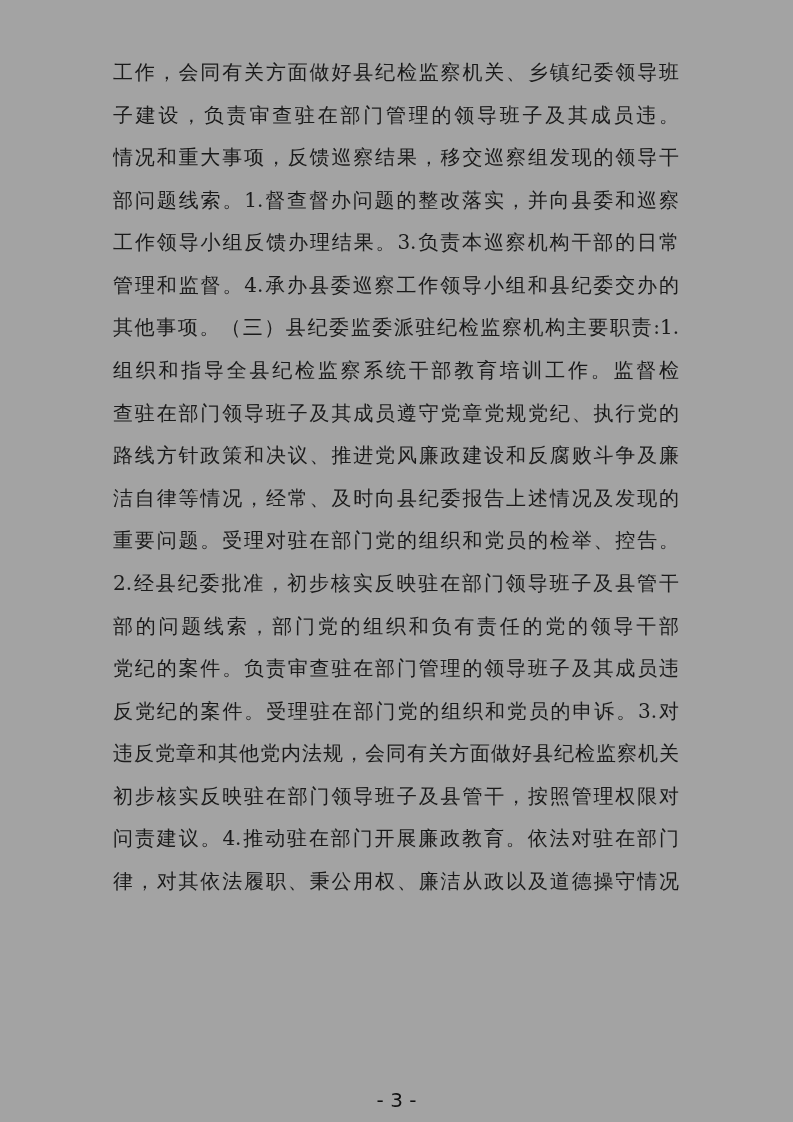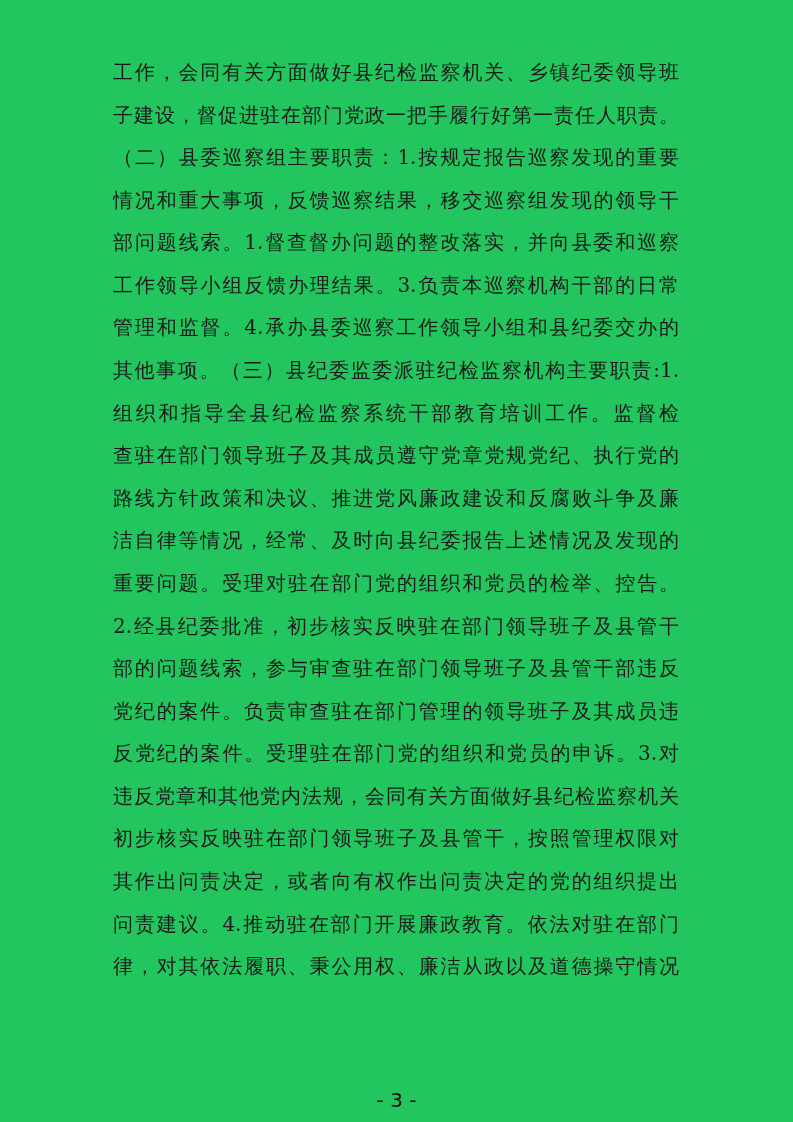--- a/index.html
+++ b/index.html
@@ -4,21 +4,21 @@
 <style>
   html, body {
     margin: 0;
     padding: 0;
     background: #ffffff;
   }
   .page {
     position: relative;
     width: 793px;
     height: 1122px;
-    background: #22c55e;
+    background: #a3a3a3;
     overflow: hidden;
     font-family: "DejaVu Serif", serif;
   }
   .text-block {
     position: absolute;
     left: 113px;
     top: 51px;
     width: 566px;
   }
   .text-line {
@@ -41,36 +41,34 @@
     color: #111111;
     font-family: "DejaVu Sans", "Liberation Sans", sans-serif;
   }
 </style>
 </head>
 <body>
 
 <div class="page">
   <div class="text-block">
     <div class="text-line">工作，会同有关方面做好县纪检监察机关、乡镇纪委领导班</div>
-    <div class="text-line">子建设，督促进驻在部门党政一把手履行好第一责任人职责。</div>
-    <div class="text-line">（二）县委巡察组主要职责：1.按规定报告巡察发现的重要</div>
+    <div class="text-line">子建设，负责审查驻在部门管理的领导班子及其成员违。</div>
     <div class="text-line">情况和重大事项，反馈巡察结果，移交巡察组发现的领导干</div>
     <div class="text-line">部问题线索。1.督查督办问题的整改落实，并向县委和巡察</div>
     <div class="text-line">工作领导小组反馈办理结果。3.负责本巡察机构干部的日常</div>
     <div class="text-line">管理和监督。4.承办县委巡察工作领导小组和县纪委交办的</div>
     <div class="text-line">其他事项。（三）县纪委监委派驻纪检监察机构主要职责:1.</div>
     <div class="text-line">组织和指导全县纪检监察系统干部教育培训工作。监督检</div>
     <div class="text-line">查驻在部门领导班子及其成员遵守党章党规党纪、执行党的</div>
     <div class="text-line">路线方针政策和决议、推进党风廉政建设和反腐败斗争及廉</div>
     <div class="text-line">洁自律等情况，经常、及时向县纪委报告上述情况及发现的</div>
     <div class="text-line">重要问题。受理对驻在部门党的组织和党员的检举、控告。</div>
     <div class="text-line">2.经县纪委批准，初步核实反映驻在部门领导班子及县管干</div>
-    <div class="text-line">部的问题线索，参与审查驻在部门领导班子及县管干部违反</div>
+    <div class="text-line">部的问题线索，部门党的组织和负有责任的党的领导干部</div>
     <div class="text-line">党纪的案件。负责审查驻在部门管理的领导班子及其成员违</div>
     <div class="text-line">反党纪的案件。受理驻在部门党的组织和党员的申诉。3.对</div>
     <div class="text-line">违反党章和其他党内法规，会同有关方面做好县纪检监察机关</div>
     <div class="text-line">初步核实反映驻在部门领导班子及县管干，按照管理权限对</div>
-    <div class="text-line">其作出问责决定，或者向有权作出问责决定的党的组织提出</div>
     <div class="text-line">问责建议。4.推动驻在部门开展廉政教育。依法对驻在部门</div>
     <div class="text-line">律，对其依法履职、秉公用权、廉洁从政以及道德操守情况</div>
   </div>
   <div class="footer">- 3 -</div>
 </div>
 
 </body></html>

